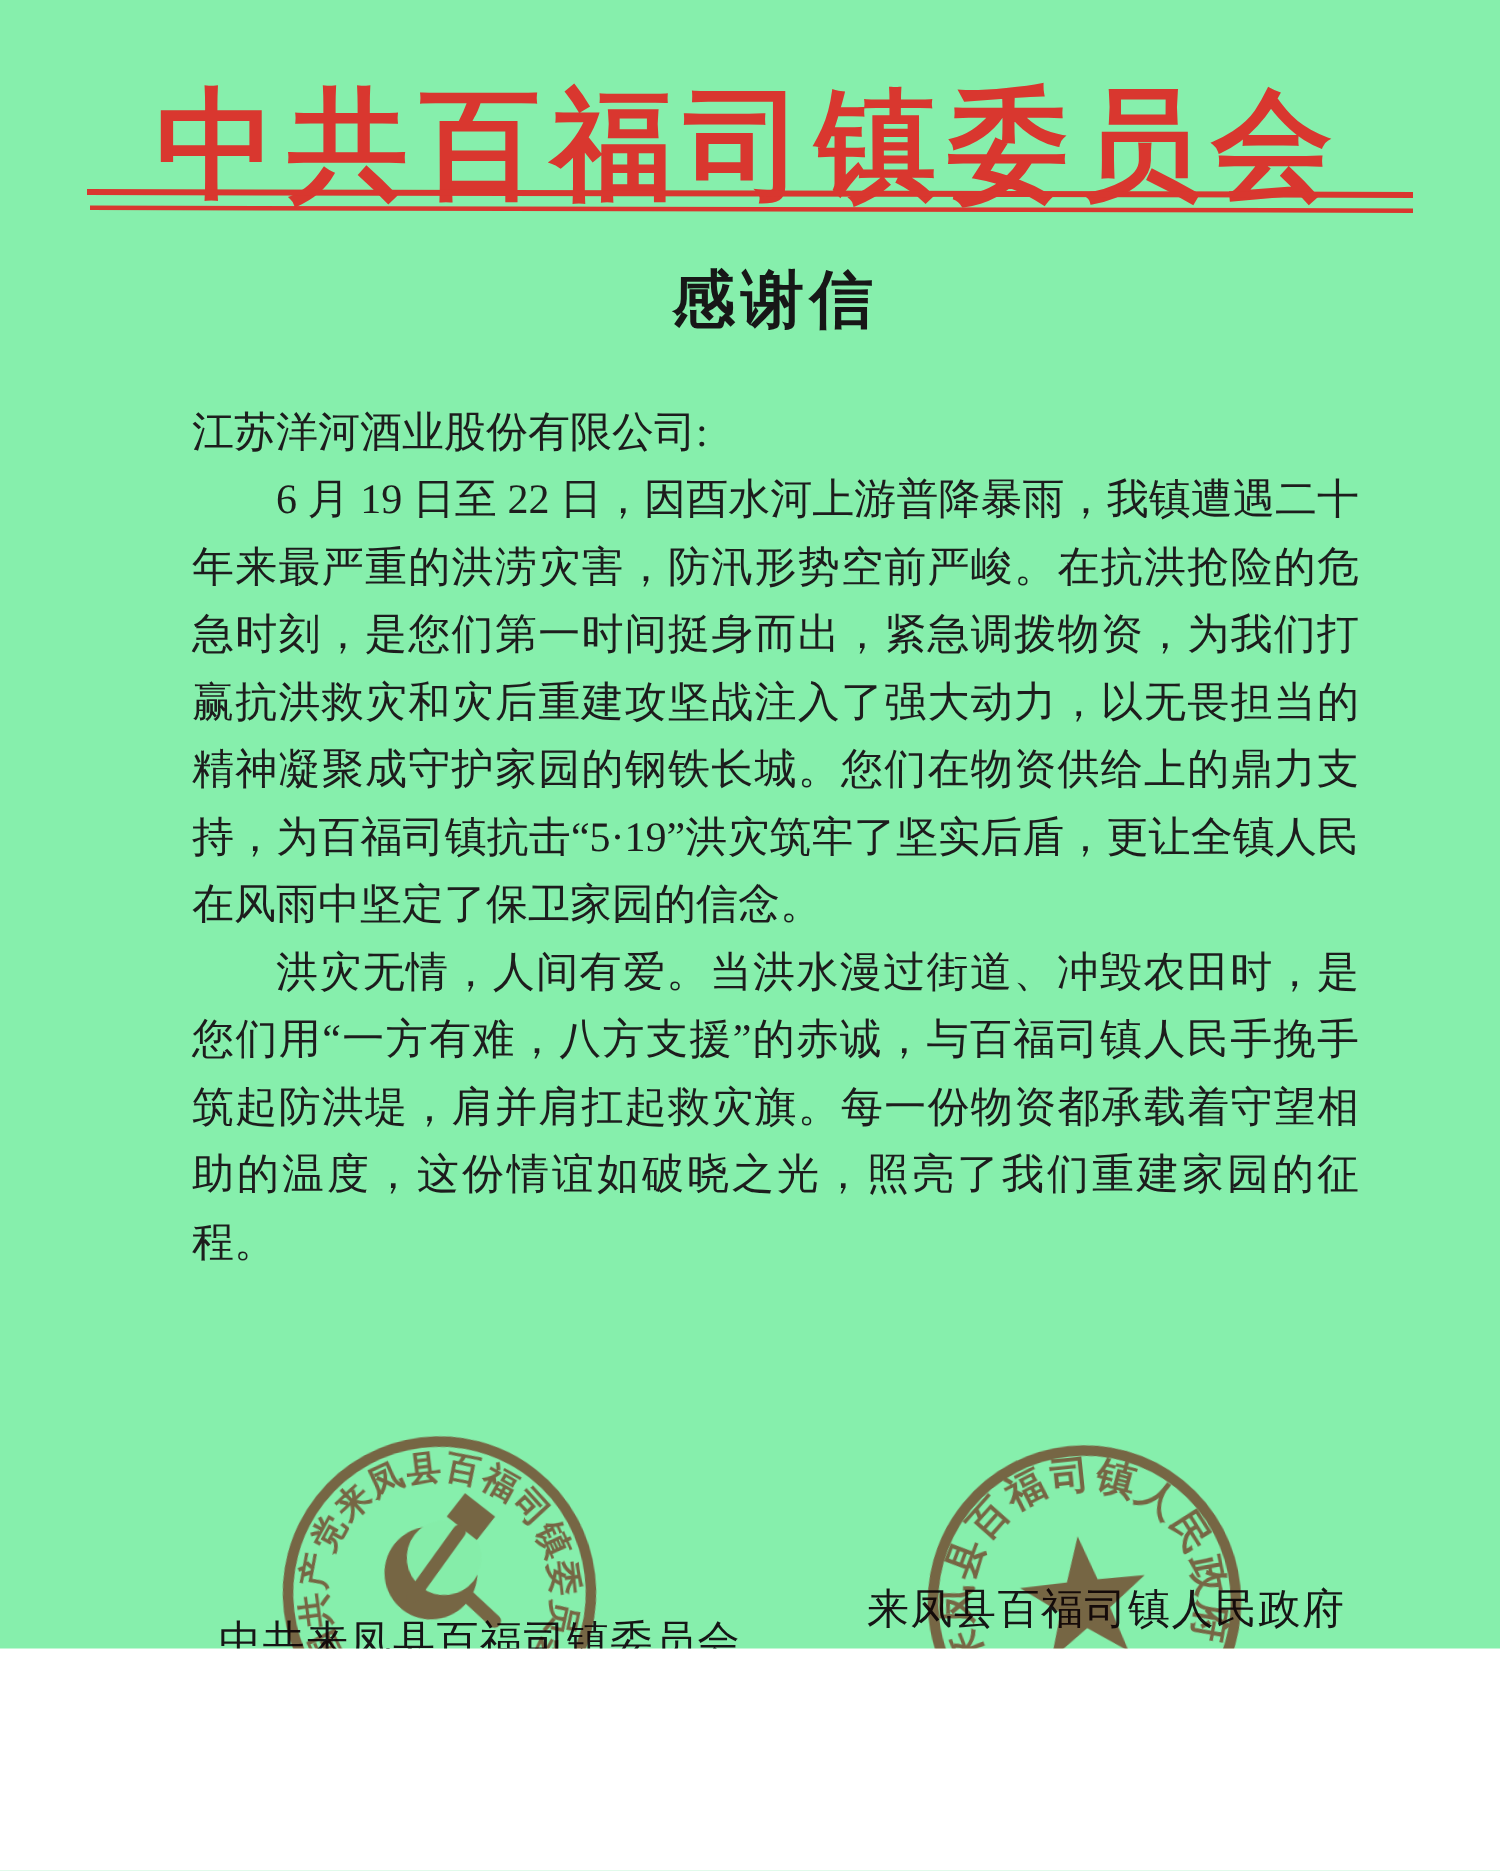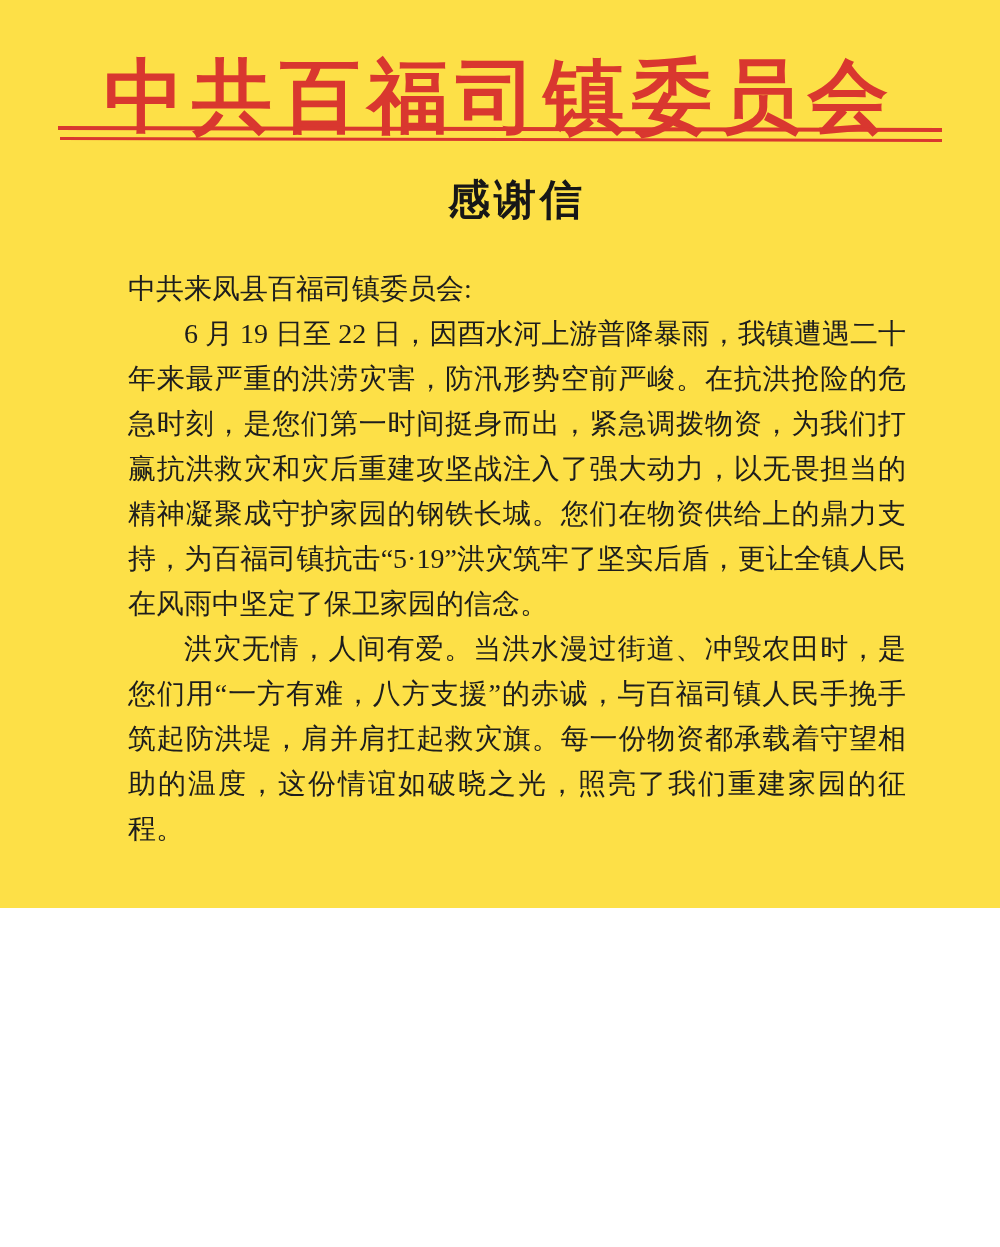--- a/index.html
+++ b/index.html
@@ -2,22 +2,22 @@
 <html><head>
 <meta charset="utf-8">
 <style>
   html, body { margin: 0; padding: 0; }
   body {
     width: 1000px; height: 1247px;
     background: #ffffff;
     font-family: "Liberation Serif", "DejaVu Serif", serif;
   }
   .page {
-    position: relative; width: 1000px; height: 908px;
-    background: #fde047; overflow: hidden;
+    position: relative; width: 1000px; height: 1099px;
+    background: #86efac; overflow: hidden;
   }
   
   .letterhead-title {
     position: absolute; top: 44px; left: 0; width: 1000px;
     text-align: center;
     font-size: 80px; font-weight: 700;
     color: #d9372f; letter-spacing: 8px;
     white-space: nowrap;
   }
   .rule { position: absolute; background: #d9372f; }
@@ -65,21 +65,21 @@
 
 <div class="page">
 
   <div class="letterhead-title">中共百福司镇委员会</div>
   <div class="rule rule-top-1"></div>
   <div class="rule rule-top-2"></div>
 
   <h1 class="doc-title">感谢信</h1>
 
   <div class="body-text">
-    <p class="salutation">中共来凤县百福司镇委员会:</p>
+    <p class="salutation">江苏洋河酒业股份有限公司:</p>
     <p>6 月 19 日至 22 日，因酉水河上游普降暴雨，我镇遭遇二十年来最严重的洪涝灾害，防汛形势空前严峻。在抗洪抢险的危急时刻，是您们第一时间挺身而出，紧急调拨物资，为我们打赢抗洪救灾和灾后重建攻坚战注入了强大动力，以无畏担当的精神凝聚成守护家园的钢铁长城。您们在物资供给上的鼎力支持，为百福司镇抗击“5·19”洪灾筑牢了坚实后盾，更让全镇人民在风雨中坚定了保卫家园的信念。</p>
     <p>洪灾无情，人间有爱。当洪水漫过街道、冲毁农田时，是您们用“一方有难，八方支援”的赤诚，与百福司镇人民手挽手筑起防洪堤，肩并肩扛起救灾旗。每一份物资都承载着守望相助的温度，这份情谊如破晓之光，照亮了我们重建家园的征程。</p>
   </div>
 
   <div class="sig sig-left">中共来凤县百福司镇委员会</div>
   <div class="sig sig-right">来凤县百福司镇人民政府</div>
   <div class="sig sig-date">2025 年 7 月 1 日</div>
 
   <svg class="seal seal-left" width="220" height="220" viewBox="0 0 220 220">
     <circle cx="110" cy="110" r="101" fill="none" stroke="#dc5349" stroke-width="7"></circle>

